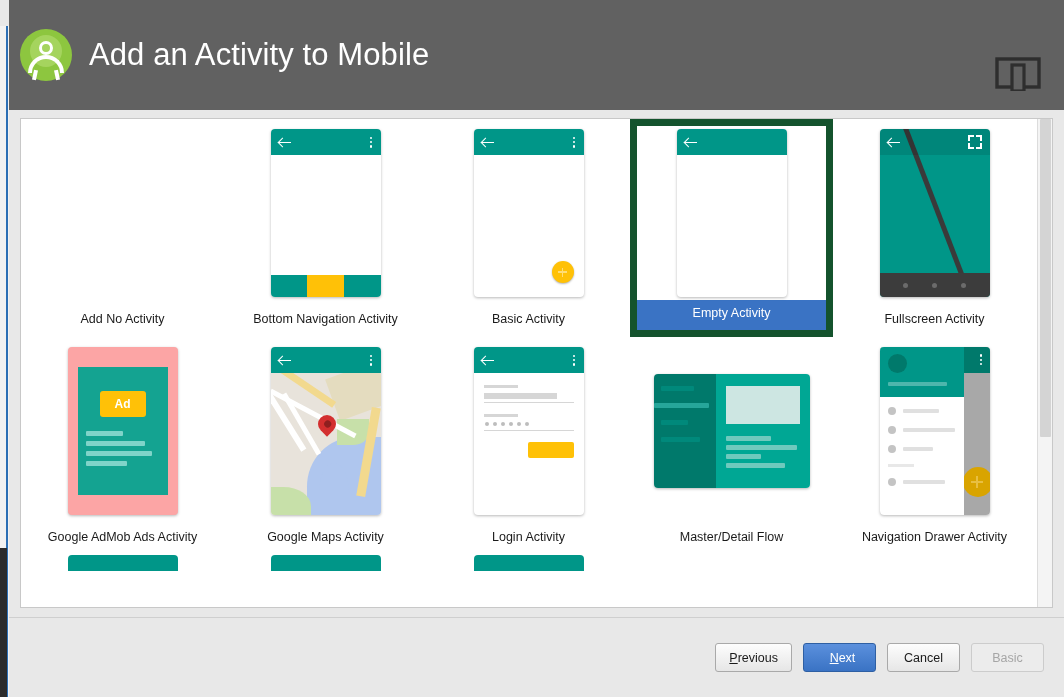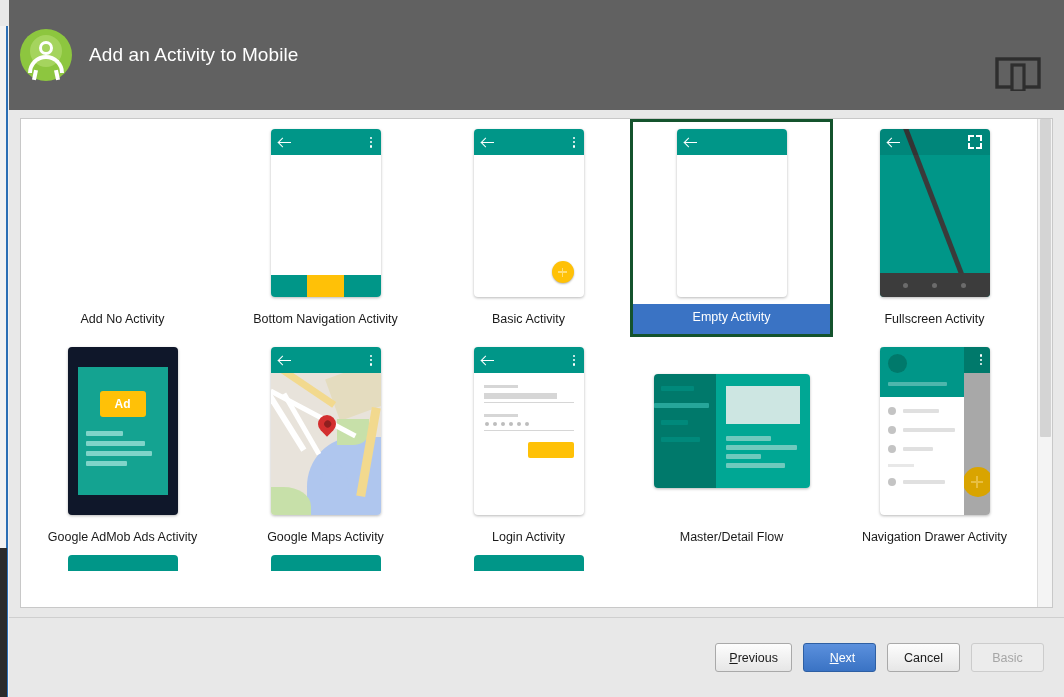--- a/index.html
+++ b/index.html
@@ -141,21 +141,21 @@
     position: absolute;
     bottom: 1px;
     width: 4px; height: 10px;
     background: #ffffff;
   }
   .header-logo .leg-l { left: 13px; transform: rotate(12deg); }
   .header-logo .leg-r { right: 13px; transform: rotate(-12deg); }
 
   .header-title {
     margin-left: 17px;
-    font-size: 19px;
+    font-size: 31px;
     font-weight: 400;
     color: #ffffff;
     letter-spacing: 0.1px;
   }
   .header-device {
     position: absolute;
     right: 23px; top: 55px;
   }
 
   
@@ -188,21 +188,21 @@
   .cell {
     width: 203px;
     position: relative;
     display: flex;
     flex-direction: column;
     align-items: center;
     justify-content: flex-end;
     padding-bottom: 0;
   }
   .cell.selected {
-    border: 3px solid #14532d;
+    border: 7px solid #14532d;
   }
   .cell-thumb {
     flex: 1;
     width: 100%;
     display: flex;
     align-items: center;
     justify-content: center;
   }
   .cell-label {
     width: 100%;
@@ -344,21 +344,21 @@
     width: 6px; height: 6px;
     border: 2px solid #ffffff;
   }
   .expand-icon span:nth-child(1) { left: 0; top: 0; border-right: none; border-bottom: none; }
   .expand-icon span:nth-child(2) { right: 0; top: 0; border-left: none; border-bottom: none; }
   .expand-icon span:nth-child(3) { left: 0; bottom: 0; border-right: none; border-top: none; }
   .expand-icon span:nth-child(4) { right: 0; bottom: 0; border-left: none; border-top: none; }
 
   
   .t-admob {
-    background: #0f172a;
+    background: #fca5a5;
     display: flex;
     flex-direction: column;
     padding: 20px 10px;
     gap: 0;
   }
   .t-admob .adpanel {
     flex: 1;
     background: #14A391;
     display: flex;
     flex-direction: column;

